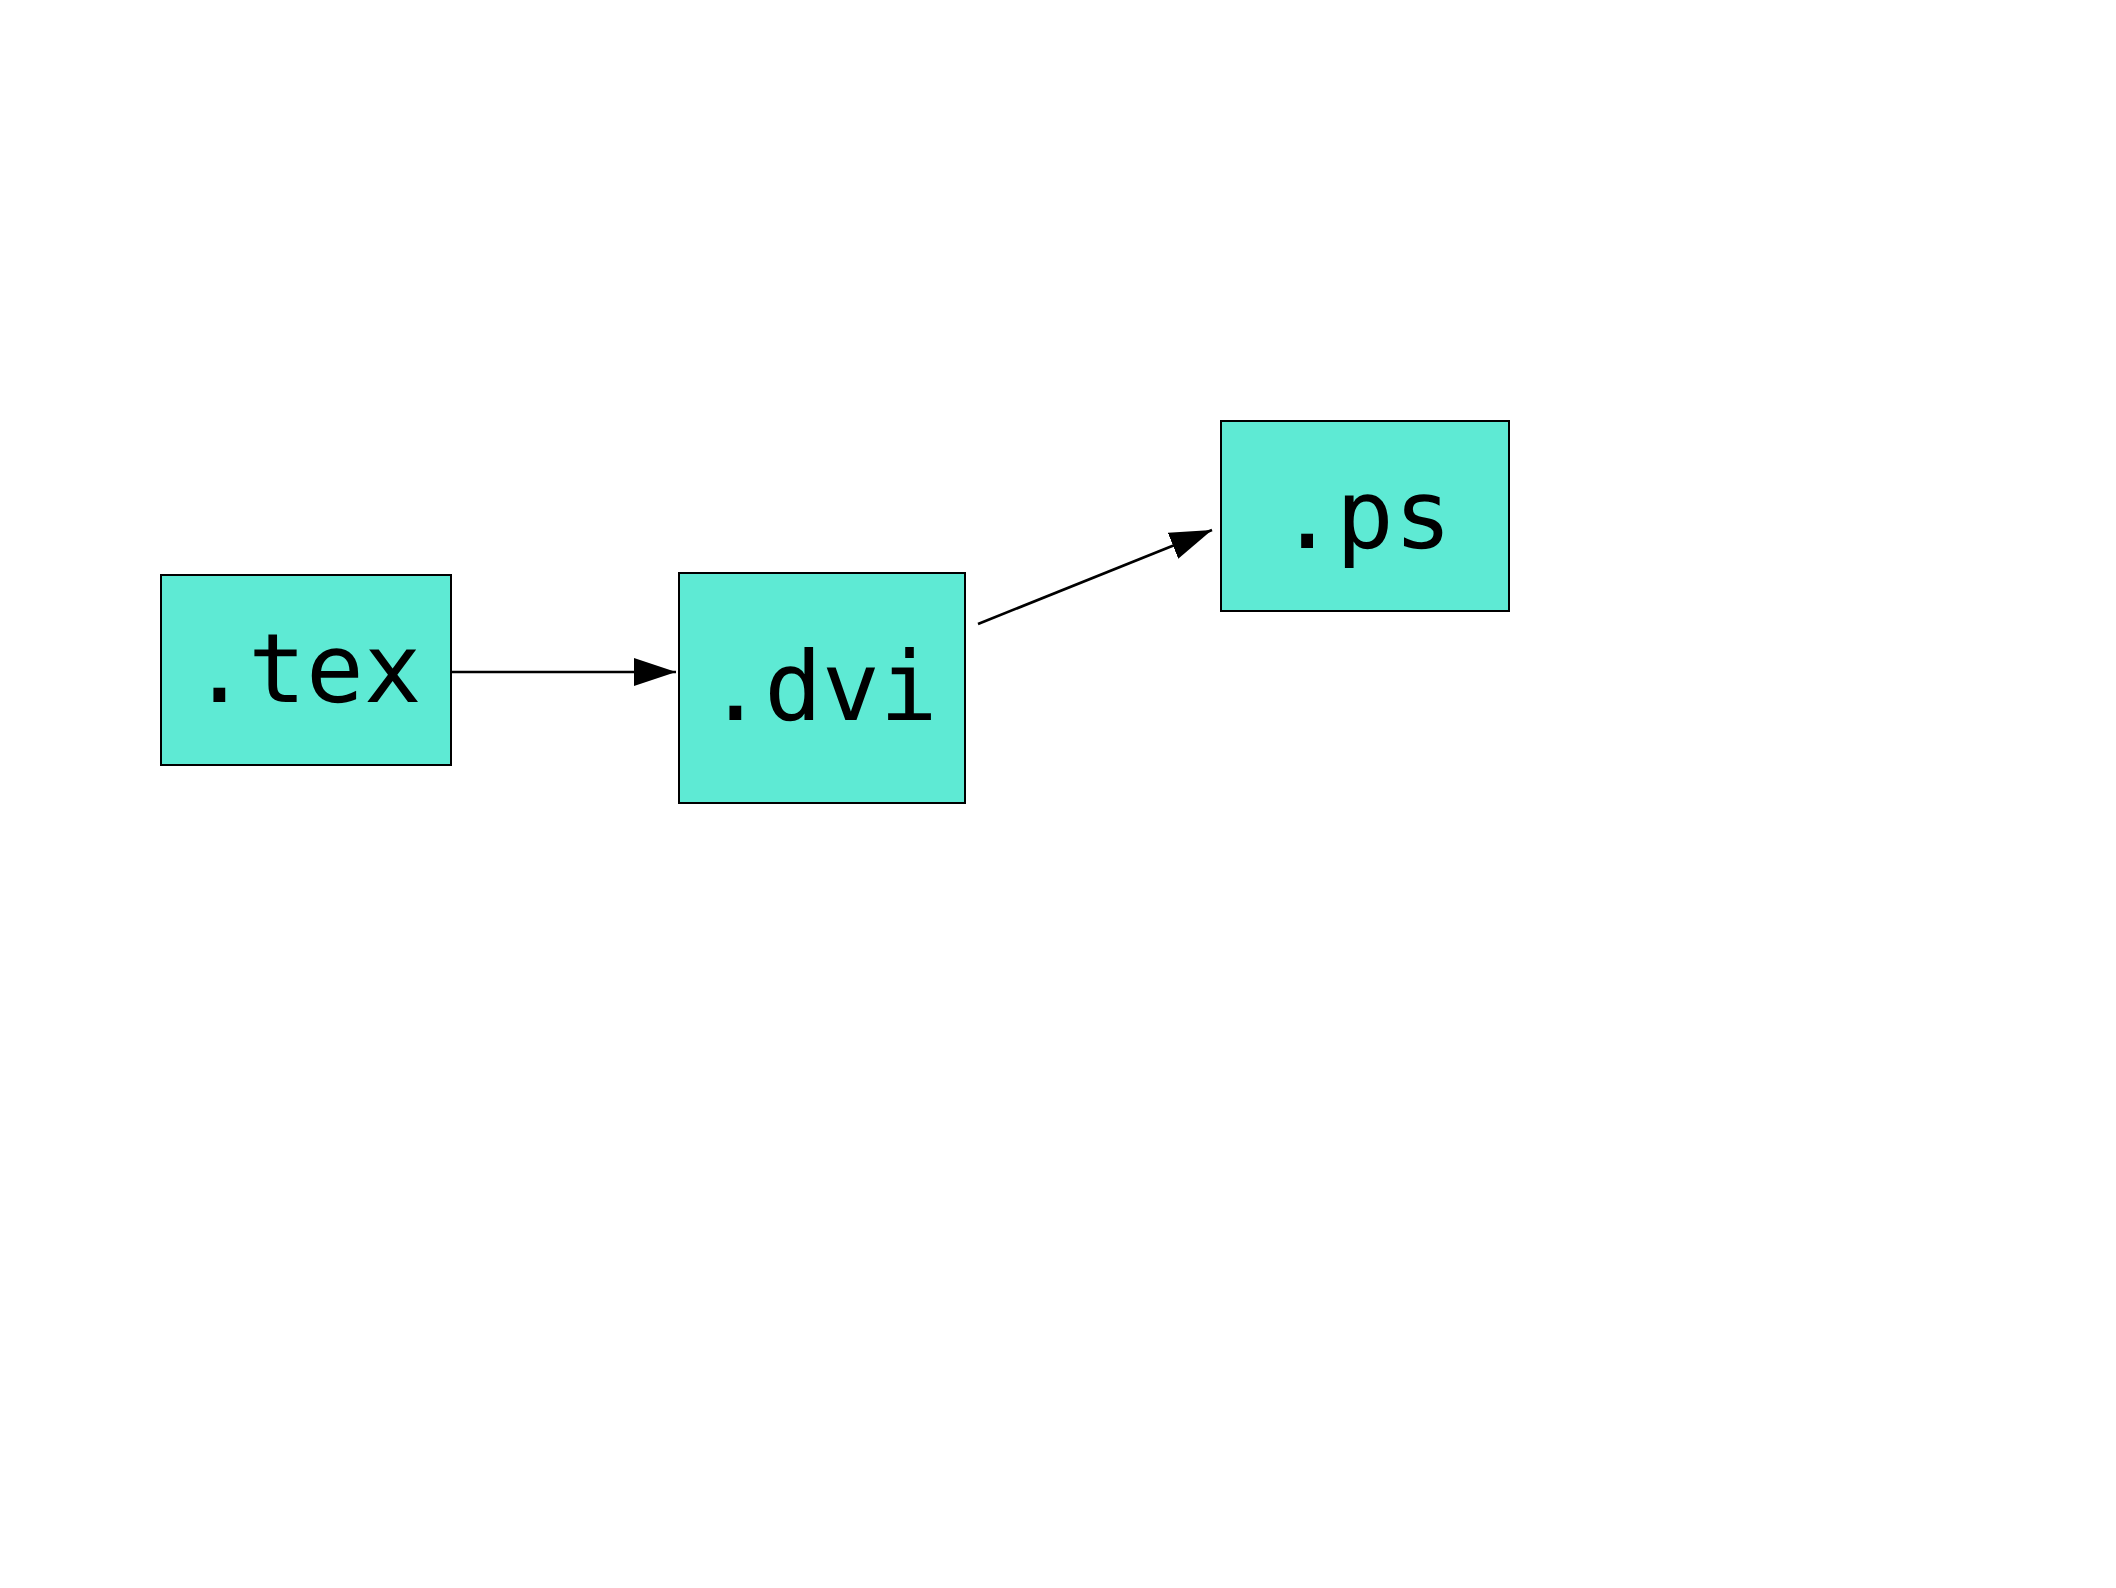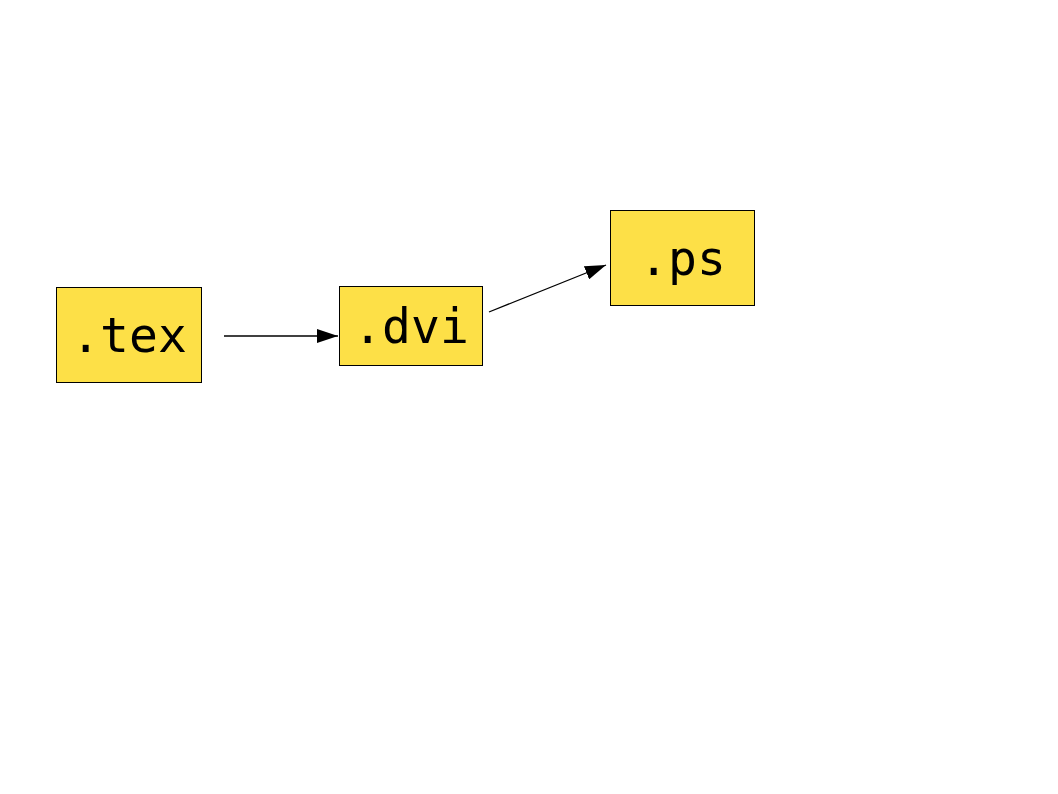--- a/index.html
+++ b/index.html
@@ -11,34 +11,34 @@
     position: relative;
     width: 1058px;
     height: 794px;
     background: #ffffff;
     overflow: hidden;
     font-family: "DejaVu Sans", "Liberation Sans", sans-serif;
   }
   .node {
     position: absolute;
     box-sizing: border-box;
-    background: #fde047;
+    background: #5eead4;
     border: 1px solid #000000;
     display: flex;
     align-items: center;
     justify-content: center;
   }
   .node .node-label {
     font-family: "DejaVu Sans Mono", "Liberation Mono", monospace;
     font-size: 48px;
     color: #000000;
     white-space: pre;
   }
-  #node-tex { left: 56px;  top: 287px; width: 146px; height: 96px; }
-  #node-dvi { left: 339px; top: 286px; width: 144px; height: 80px; }
+  #node-tex { left: 80px;  top: 287px; width: 146px; height: 96px; }
+  #node-dvi { left: 339px; top: 286px; width: 144px; height: 116px; }
   #node-ps  { left: 610px; top: 210px; width: 145px; height: 96px; }
   #edges-svg {
     position: absolute;
     left: 0;
     top: 0;
     width: 1058px;
     height: 794px;
     pointer-events: none;
   }
   #annotation-stampa {

